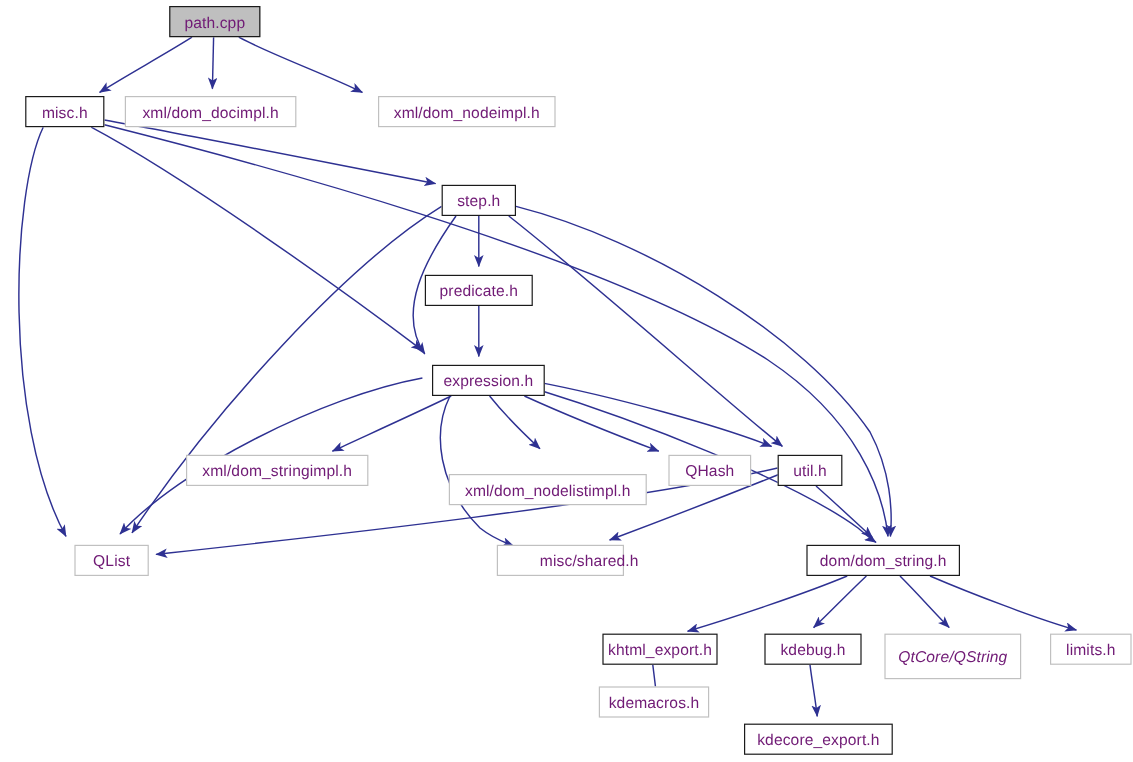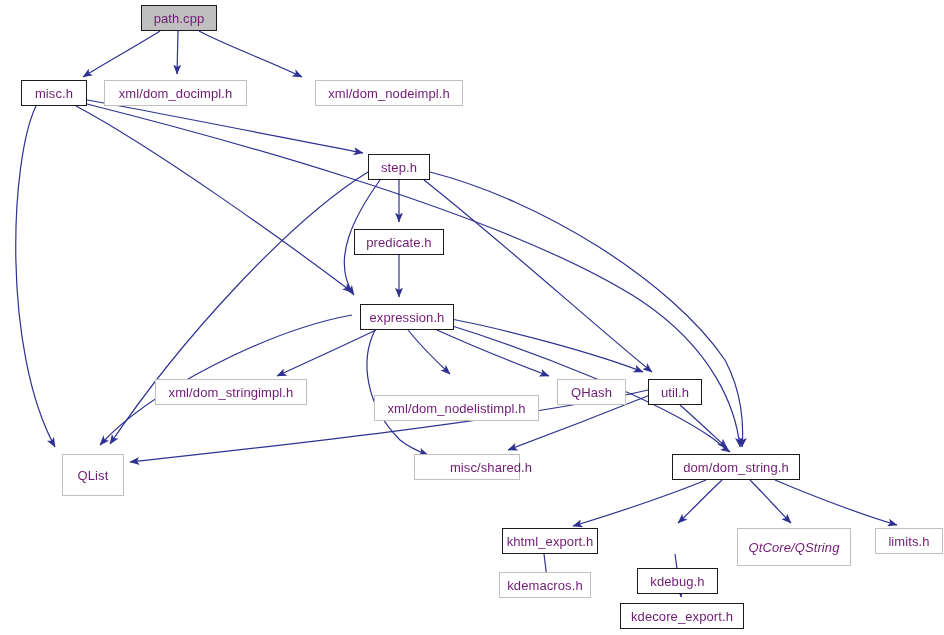--- a/index.html
+++ b/index.html
@@ -120,33 +120,33 @@
       </div>
       <div class="graph-node" style="left: 374px; top: 379px; width: 165px; height: 26px; margin-top: 16px;">
         <span class="node-label">xml/dom_nodelistimpl.h</span>
       </div>
       <div class="graph-node" style="left: 557px; top: 379px; width: 69px; height: 26px;">
         <span class="node-label">QHash</span>
       </div>
       <div class="graph-node linked" style="left: 648px; top: 379px; width: 54px; height: 26px;">
         <span class="node-label">util.h</span>
       </div>
-      <div class="graph-node" style="left: 62px; top: 454px; width: 62px; height: 42px;">
+      <div class="graph-node" style="left: 62px; top: 454px; width: 62px; height: 26px;">
         <span class="node-label">QList</span>
       </div>
       <div class="graph-node" style="left: 414px; top: 454px; width: 106px; height: 26px; padding-left: 48px;">
         <span class="node-label">misc/shared.h</span>
       </div>
       <div class="graph-node linked" style="left: 672px; top: 454px; width: 128px; height: 26px;">
         <span class="node-label">dom/dom_string.h</span>
       </div>
       <div class="graph-node linked" style="left: 502px; top: 528px; width: 96px; height: 26px;">
         <span class="node-label">khtml_export.h</span>
       </div>
-      <div class="graph-node linked" style="left: 637px; top: 528px; width: 81px; height: 26px; margin-top: 40px;">
+      <div class="graph-node linked" style="left: 637px; top: 528px; width: 81px; height: 26px;">
         <span class="node-label">kdebug.h</span>
       </div>
       <div class="graph-node" style="left: 737px; top: 528px; width: 114px; height: 38px; font-style: italic;">
         <span class="node-label">QtCore/QString</span>
       </div>
       <div class="graph-node" style="left: 875px; top: 528px; width: 68px; height: 26px;">
         <span class="node-label">limits.h</span>
       </div>
       <div class="graph-node" style="left: 499px; top: 572px; width: 92px; height: 26px;">
         <span class="node-label">kdemacros.h</span>

